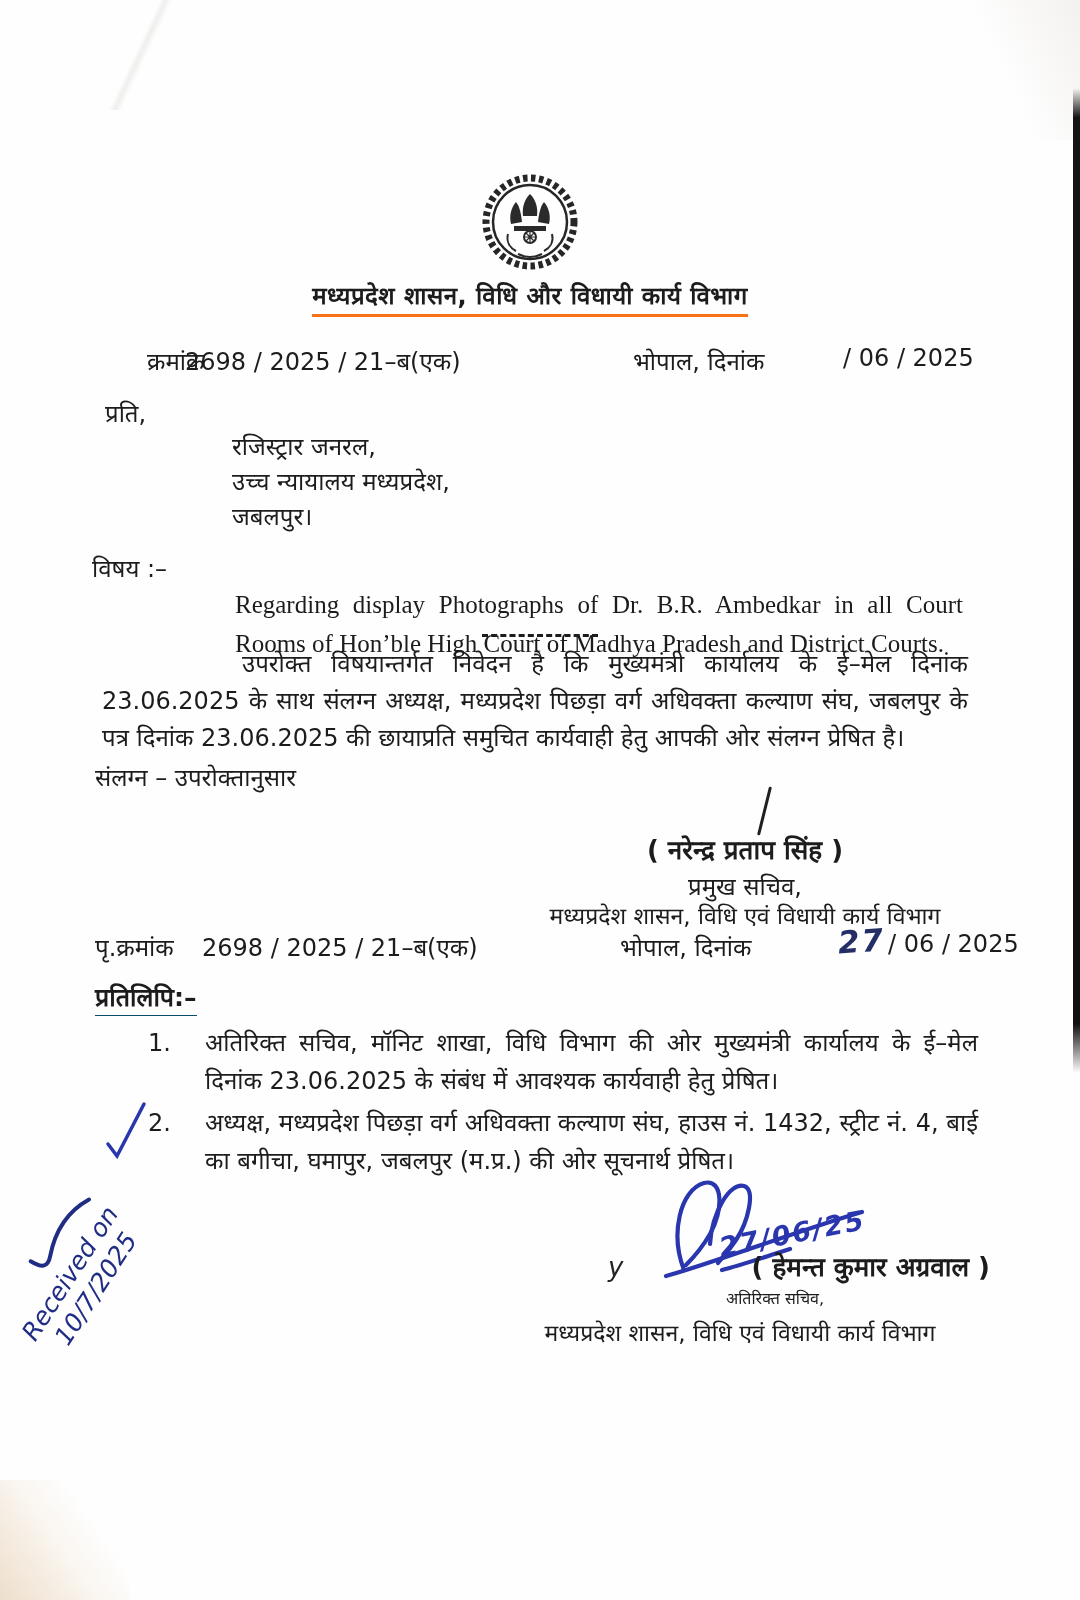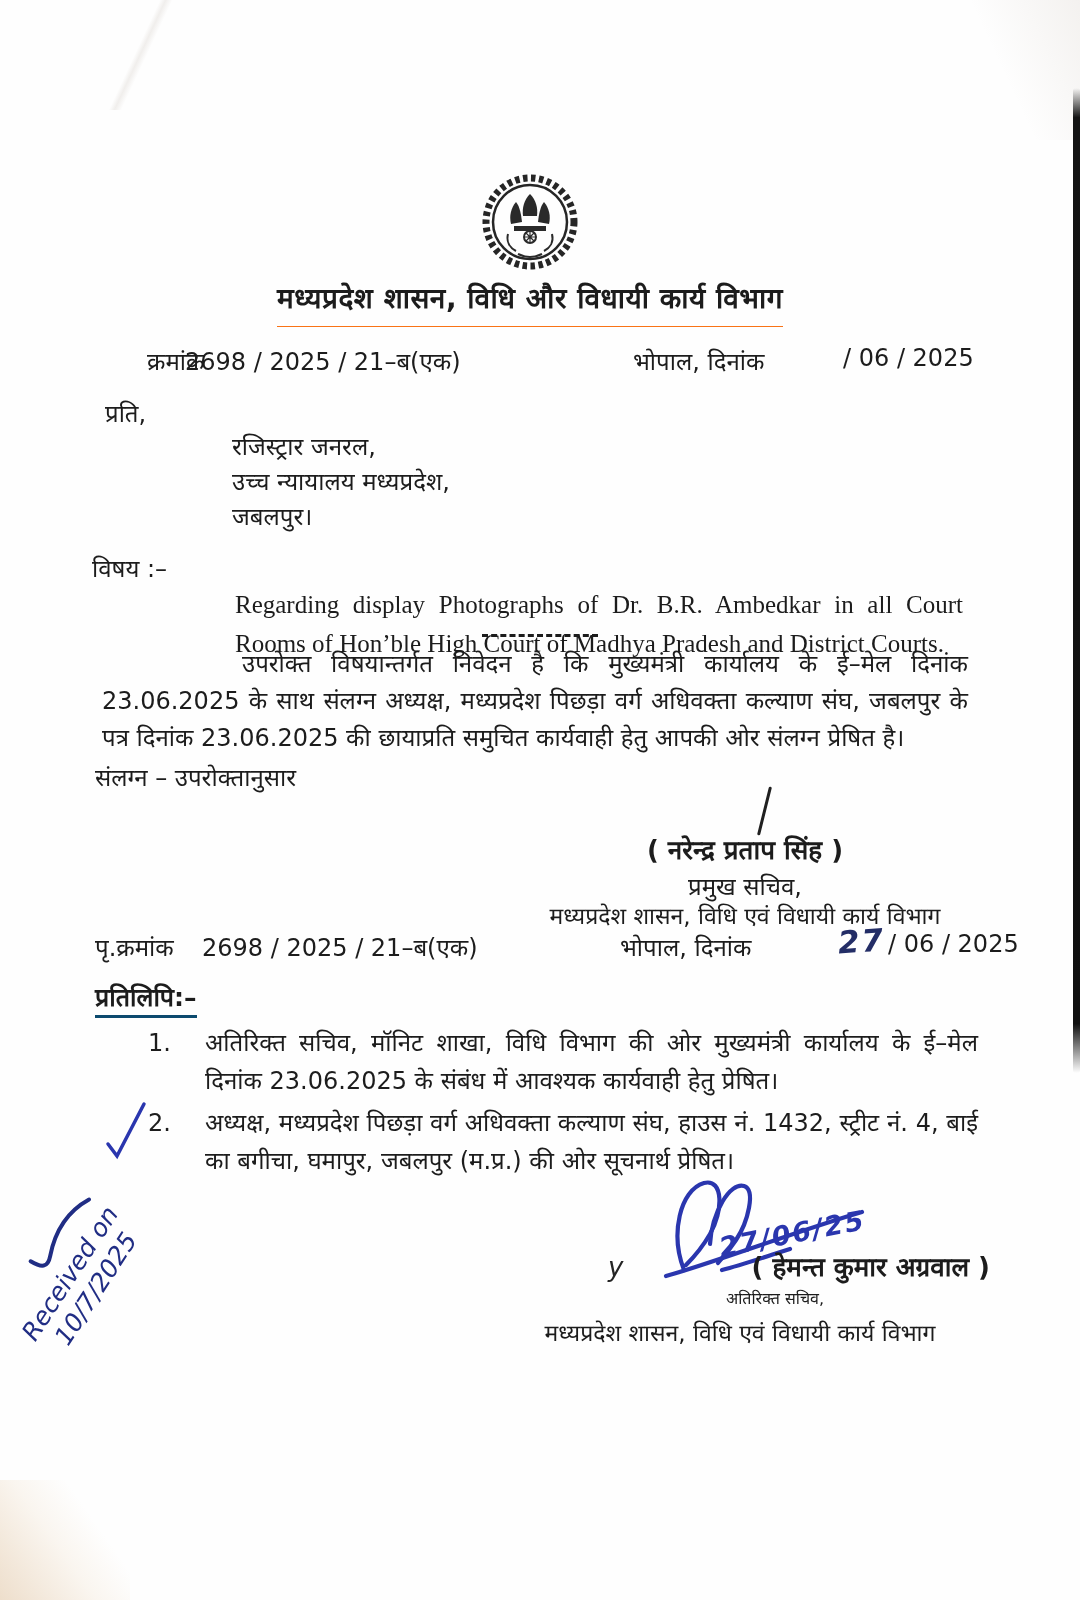--- a/index.html
+++ b/index.html
@@ -34,23 +34,23 @@
     border-radius:3px;
   }
   
   .emblem{position:absolute;left:478px;top:172px;}
   
   .title-row{
     position:absolute;left:0;top:278px;width:1060px;text-align:center;
   }
   .title-row span{
     display:inline-block;
-    font-size:28px;font-weight:bold;
-    border-bottom:1px solid #f97316;
-    padding-bottom:10px;letter-spacing:0.5px;
+    font-size:24px;font-weight:bold;
+    border-bottom:3px solid #f97316;
+    padding-bottom:3px;letter-spacing:0.5px;
   }
   .ref-row{position:absolute;left:0;top:344px;width:1080px;font-size:24px;}
   .ref-label{position:absolute;left:105px;margin-left:42px;}
   .ref-number{position:absolute;left:185px;}
   .ref-place{position:absolute;left:633px;}
   .ref-date{position:absolute;left:843px;}
   .to-label{position:absolute;left:105px;top:396px;font-size:24px;}
   .recipient{position:absolute;left:232px;top:430px;font-size:24px;line-height:35px;}
   .subject-label{position:absolute;left:92px;top:551px;font-size:24px;}
   .subject-text{
@@ -75,21 +75,21 @@
   .end-label{position:absolute;left:95px;}
   .end-number{position:absolute;left:202px;}
   .end-place{position:absolute;left:620px;}
   .end-day{
     position:absolute;left:838px;top:-7px;
     color:#232d66;font-size:31px;font-style:italic;font-weight:bold;
     transform:rotate(-4deg);letter-spacing:2px;
   }
   .end-date{position:absolute;left:888px;}
   .copy-label{position:absolute;left:95px;top:979px;font-size:25px;font-weight:bold;}
-  .copy-label span{border-bottom:3px solid #0c4a6e;padding-bottom:2px;display:inline-block;}
+  .copy-label span{border-bottom:1px solid #0c4a6e;padding-bottom:2px;display:inline-block;}
   .copy-item{position:absolute;left:148px;width:830px;font-size:24px;line-height:38px;}
   .copy-item .num{position:absolute;left:0;top:0;}
   .copy-item .txt{margin-left:57px;text-align:justify;}
   .copy-item-1{top:1024px;}
   .copy-item-2{top:1104px;}
   .check2{position:absolute;left:104px;top:1098px;}
   .sig2-scribble{position:absolute;left:650px;top:1172px;}
   .sig2-date{
     position:absolute;left:718px;top:1218px;
     color:#2a36ae;font-size:27px;font-style:italic;font-weight:bold;

